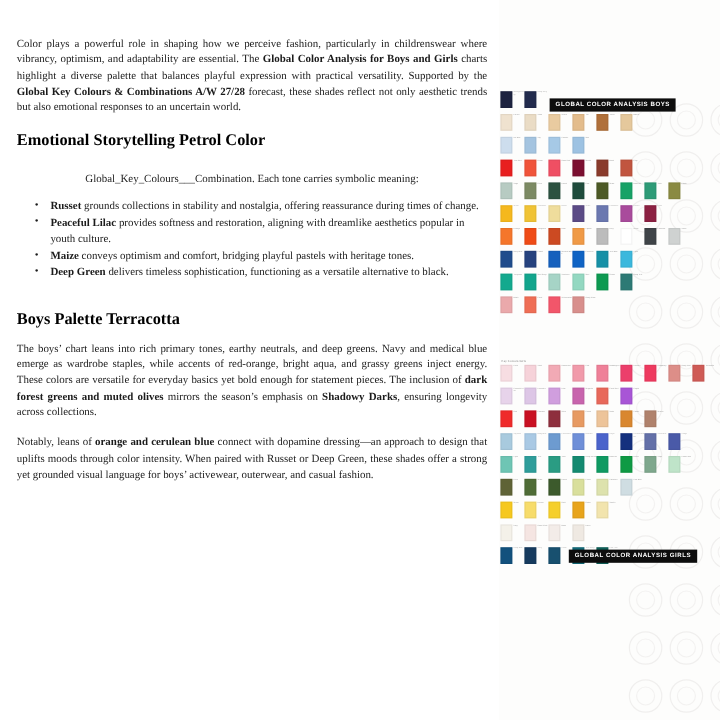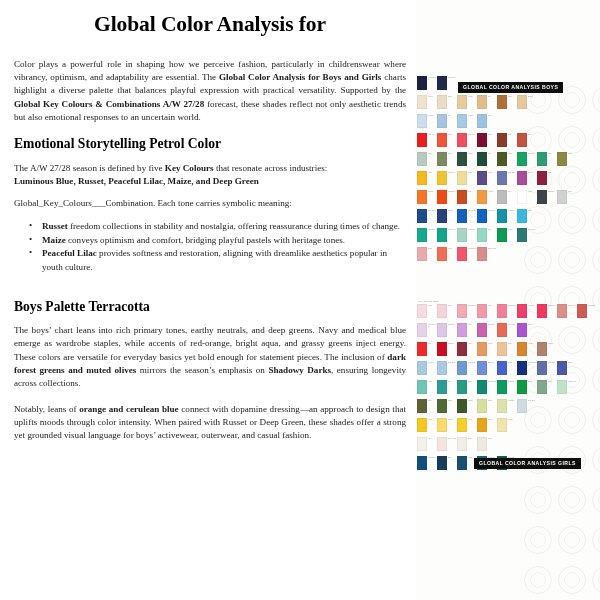--- a/index.html
+++ b/index.html
@@ -185,45 +185,44 @@
   #badge-girls { left: 58px; top: 158px; }
 </style>
 </head>
 <body>
 
 <div id="page">
 
   <div id="doc-body">
 
     <h1 class="doc-title">
-      <span>Global Color Analysis for</span>
     </h1>
 
     <div class="spacer-lg"></div>
 
     <p class="para"><span>Color plays a powerful role in shaping how we perceive fashion, particularly in childrenswear where vibrancy, optimism, and adaptability are essential. The </span><b>Global Color Analysis for Boys and Girls</b><span> charts highlight a diverse palette that balances playful expression with practical versatility. Supported by the </span><b>Global Key Colours &amp; Combinations A/W 27/28</b><span> forecast, these shades reflect not only aesthetic trends but also emotional responses to an uncertain world.</span></p>
 
     <div class="spacer-md"></div>
 
     <h2 class="section">Emotional Storytelling Petrol Color</h2>
 
     <div class="spacer-sm"></div>
 
-    <p class="para" style="text-align:left;"><span>The A/W 27/28 season is defined by five </span><b>Key Colours</b><span> that resonate across industries:</span><br><b>Luminous Blue, Russet, Peaceful Lilac, Maize, and Deep Green</b></p>
 
     <div class="spacer-sm"></div>
 
-    <p class="para" style="text-align:left;">Global_Key_Colours___Combination. Each tone carries symbolic meaning:</p>
+    <p class="para" style="text-align:center;">Global_Key_Colours___Combination. Each tone carries symbolic meaning:</p>
 
     <div class="spacer-sm"></div>
 
     <ul class="bullets">
-      <li><b>Russet</b><span> freedom collections in stability and nostalgia, offering reassurance during times of change.</span></li>
+      <li><b>Russet</b><span> grounds collections in stability and nostalgia, offering reassurance during times of change.</span></li>
+      <li><b>Peaceful Lilac</b><span> provides softness and restoration, aligning with dreamlike aesthetics popular in youth culture.</span></li>
       <li><b>Maize</b><span> conveys optimism and comfort, bridging playful pastels with heritage tones.</span></li>
-      <li><b>Peaceful Lilac</b><span> provides softness and restoration, aligning with dreamlike aesthetics popular in youth culture.</span></li>
+      <li><b>Deep Green</b><span> delivers timeless sophistication, functioning as a versatile alternative to black.</span></li>
     </ul>
 
     <div class="spacer-md"></div>
 
 
     <div class="spacer-md"></div>
 
     <h2 class="section">Boys Palette Terracotta</h2>
 
     <div class="spacer-sm"></div>

